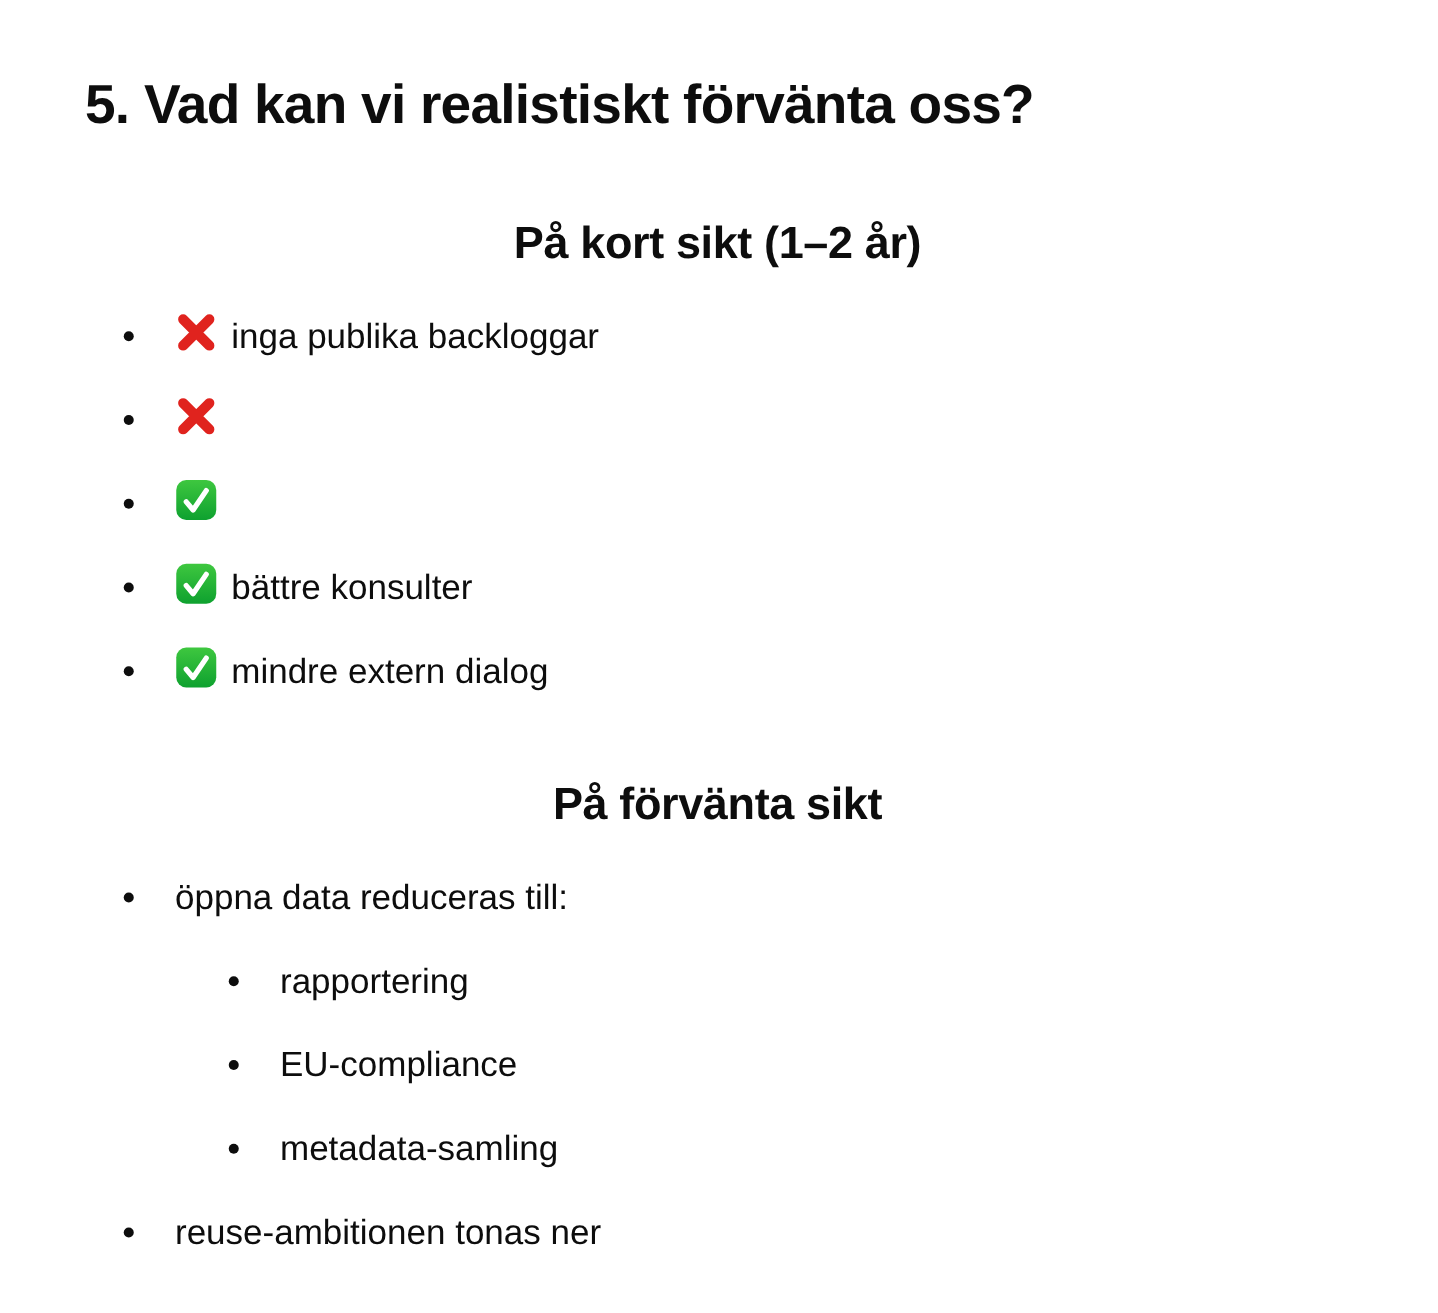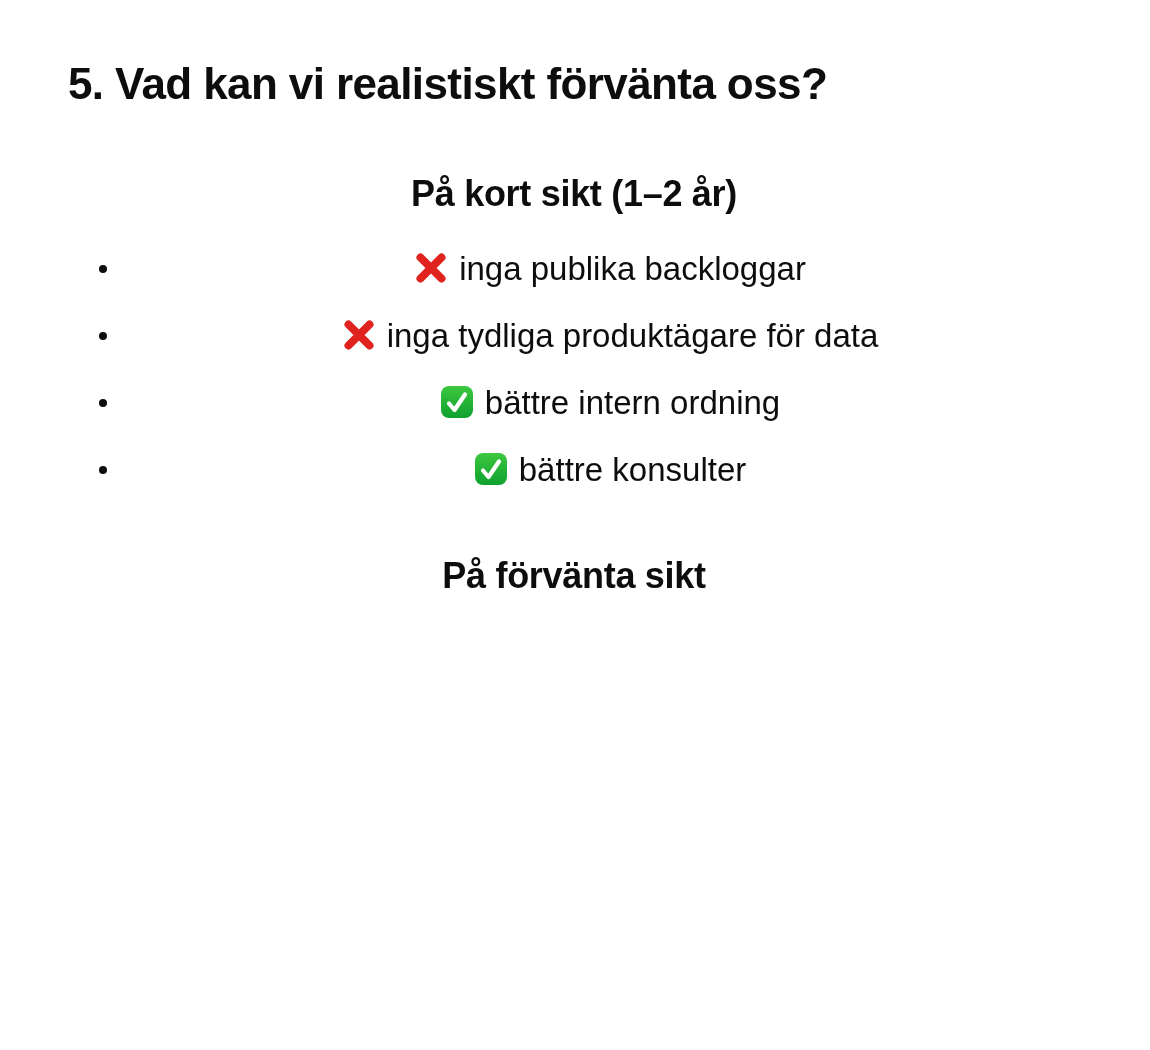--- a/index.html
+++ b/index.html
@@ -32,26 +32,25 @@
     margin: 62px 0 0 0;
     text-align: center;
   }
   ul {
     list-style: none;
     margin: 31px 0 0 0;
     padding: 0;
   }
   li {
     position: relative;
-    font-size: 33px;
+    font-size: 28px;
     line-height: 44px;
     font-weight: 400;
     margin: 0 0 23px 0;
     padding-left: 72px;
-    text-align: center;
   }
   li::before {
     content: "";
     position: absolute;
     left: 31px;
     top: 18px;
     width: 8px;
     height: 8px;
     border-radius: 50%;
     background: #0d0d0d;
@@ -79,38 +78,63 @@
 
   <ul class="lvl1">
     <li>
       <span class="emoji"><svg viewBox="0 0 34 34">
             <path d="M6.5 6.5 L27.5 27.5 M27.5 6.5 L6.5 27.5" stroke="#e0231e" stroke-width="8" stroke-linecap="round" fill="none"></path>
           </svg></span><span>inga publika backloggar</span>
     </li>
     <li>
       <span class="emoji"><svg viewBox="0 0 34 34">
             <path d="M6.5 6.5 L27.5 27.5 M27.5 6.5 L6.5 27.5" stroke="#e0231e" stroke-width="8" stroke-linecap="round" fill="none"></path>
-          </svg></span><span>inga tydliga produktägare för data</span>
+          </svg></span>
     </li>
     <li>
       <span class="emoji"><svg viewBox="0 0 34 34">
             <defs>
               <linearGradient id="checkgrad" x1="0" y1="0" x2="0" y2="1">
                 <stop offset="0" stop-color="#3ec73f"></stop>
                 <stop offset="1" stop-color="#0ea12f"></stop>
               </linearGradient>
             </defs>
             <rect x="1" y="1" width="32" height="32" rx="8" fill="url(#checkgrad)"></rect>
             <path d="M9 18.5 L14.5 25 L25 9.5" stroke="#ffffff" stroke-width="4.2" fill="none" stroke-linecap="round" stroke-linejoin="round"></path>
-          </svg></span><span>bättre intern ordning</span>
+          </svg></span>
     </li>
     <li>
       <span class="emoji"><svg viewBox="0 0 34 34">
             <rect x="1" y="1" width="32" height="32" rx="8" fill="url(#checkgrad)"></rect>
             <path d="M9 18.5 L14.5 25 L25 9.5" stroke="#ffffff" stroke-width="4.2" fill="none" stroke-linecap="round" stroke-linejoin="round"></path>
           </svg></span><span>bättre konsulter</span>
     </li>
+    <li>
+      <span class="emoji"><svg viewBox="0 0 34 34">
+            <rect x="1" y="1" width="32" height="32" rx="8" fill="url(#checkgrad)"></rect>
+            <path d="M9 18.5 L14.5 25 L25 9.5" stroke="#ffffff" stroke-width="4.2" fill="none" stroke-linecap="round" stroke-linejoin="round"></path>
+          </svg></span><span>mindre extern dialog</span>
+    </li>
   </ul>
 
   <h2>På förvänta sikt</h2>
 
+  <ul class="lvl1">
+    <li>
+      <span>öppna data reduceras till:</span>
+      <ul class="lvl2">
+        <li>
+          <span>rapportering</span>
+        </li>
+        <li>
+          <span>EU-compliance</span>
+        </li>
+        <li>
+          <span>metadata-samling</span>
+        </li>
+      </ul>
+    </li>
+    <li>
+      <span>reuse-ambitionen tonas ner</span>
+    </li>
+  </ul>
 
 </div>
 
 </body></html>

